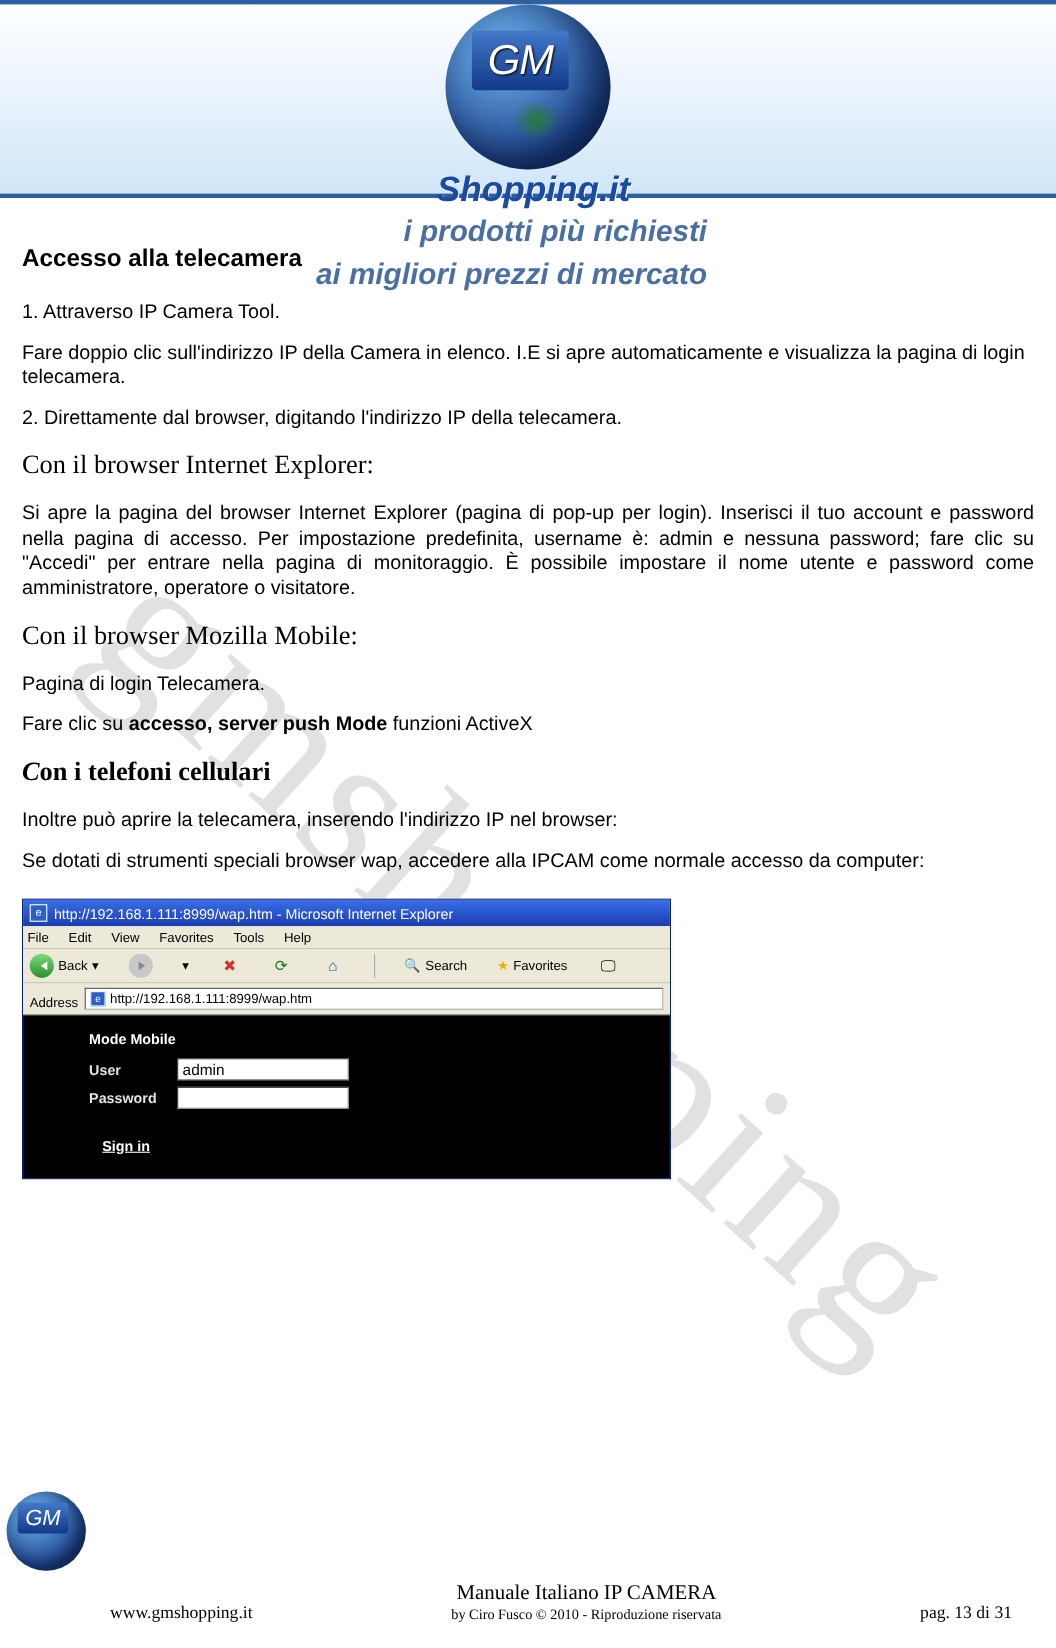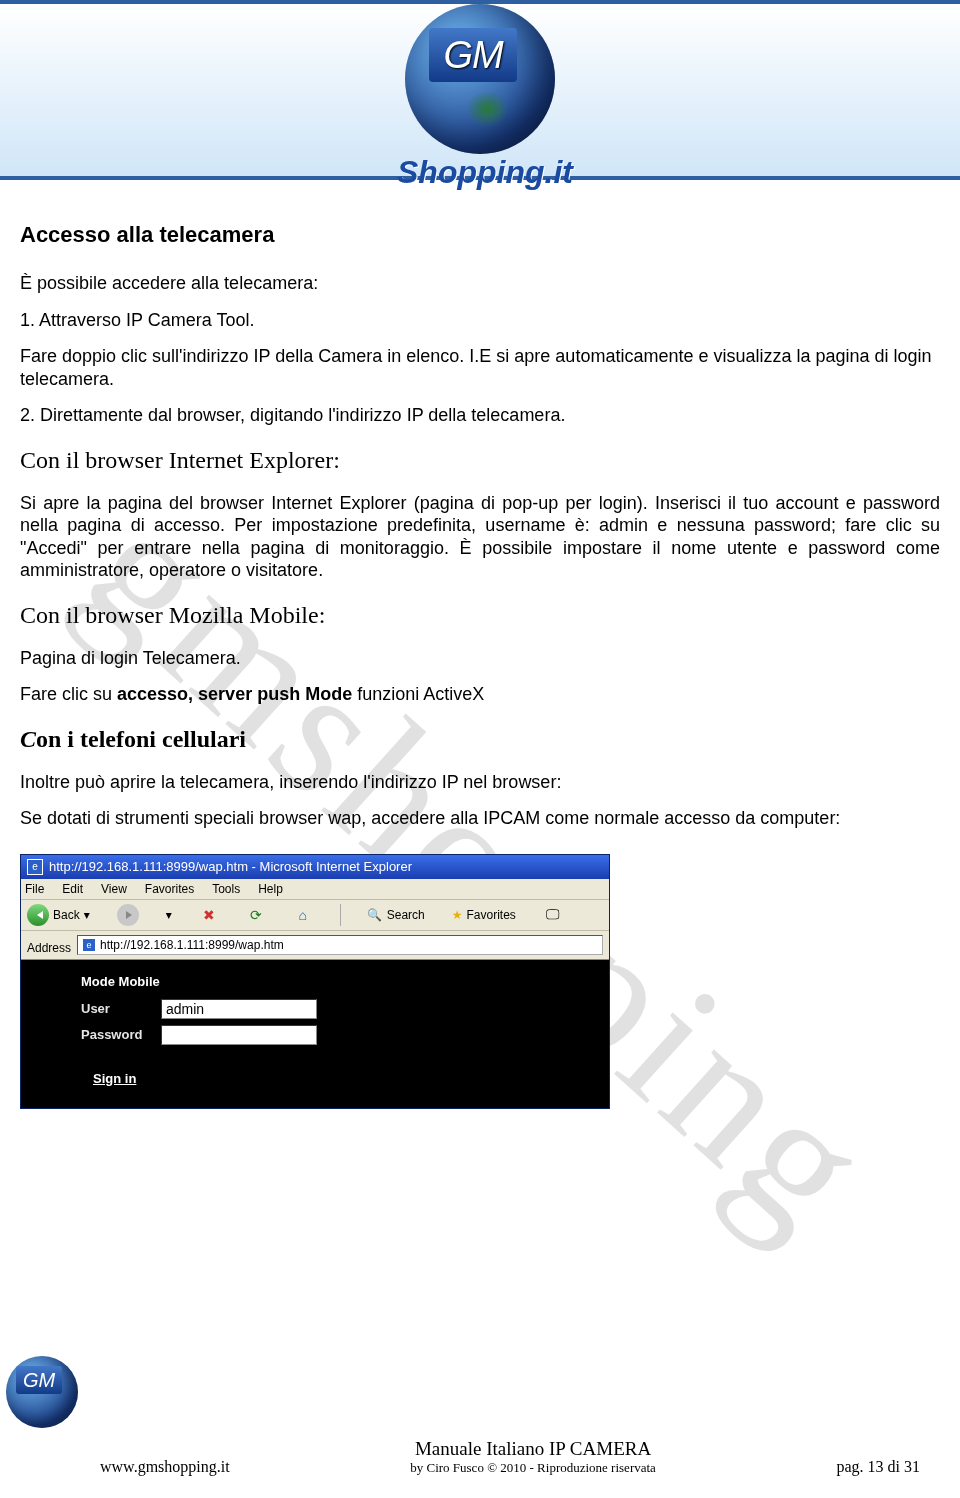--- a/index.html
+++ b/index.html
@@ -203,25 +203,28 @@
 <body>
 
 <div class="watermark">gmshopping</div>
 
 <div class="banner">
   <div style="position:relative">
     <div class="globe"></div>
     <div class="gm-badge">GM</div>
   </div>
   <div class="logo-right">Shopping.it</div>
+  <div class="tagline">
+    <div>i prodotti più richiesti</div>
+    <div>ai migliori prezzi di mercato</div>
+  </div>
 </div>
 
 <div class="content body-text">
   <h2 class="section-title">Accesso alla telecamera</h2>
-  <p>È possibile accedere alla telecamera:</p>
   <p class="step">1. Attraverso IP Camera Tool.</p>
   <p> Fare doppio clic sull'indirizzo IP della Camera in elenco. I.E si apre automaticamente e visualizza la pagina di login telecamera.</p>
   <p class="step">2.  Direttamente dal browser, digitando l'indirizzo IP della telecamera.</p>
 
   <h3 class="sub">Con il browser Internet Explorer:</h3>
   <p class="justify">Si apre la pagina del  browser Internet Explorer  (pagina di pop-up per login). Inserisci il tuo account e password nella pagina di accesso. Per impostazione predefinita, username è: admin e nessuna password; fare clic su "Accedi" per entrare nella pagina di monitoraggio. È possibile impostare il nome utente e password come amministratore, operatore o visitatore.</p>
 
   <h3 class="sub">Con il browser Mozilla Mobile:</h3>
   <p>Pagina di login Telecamera.</p>
   <p>

